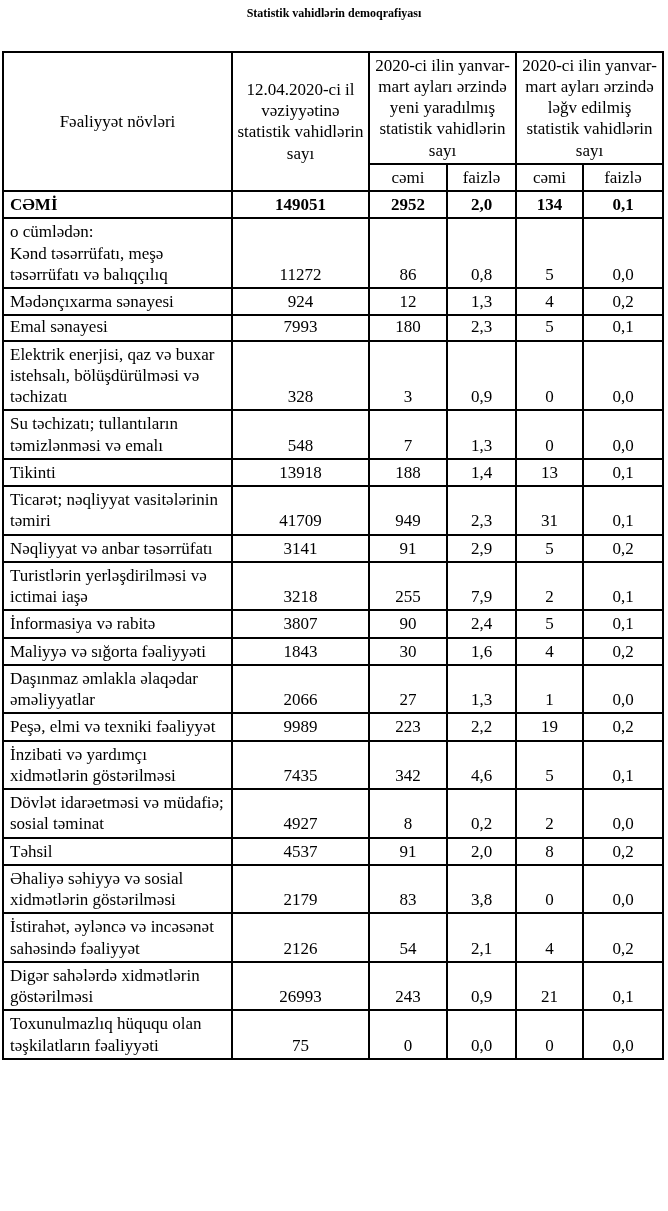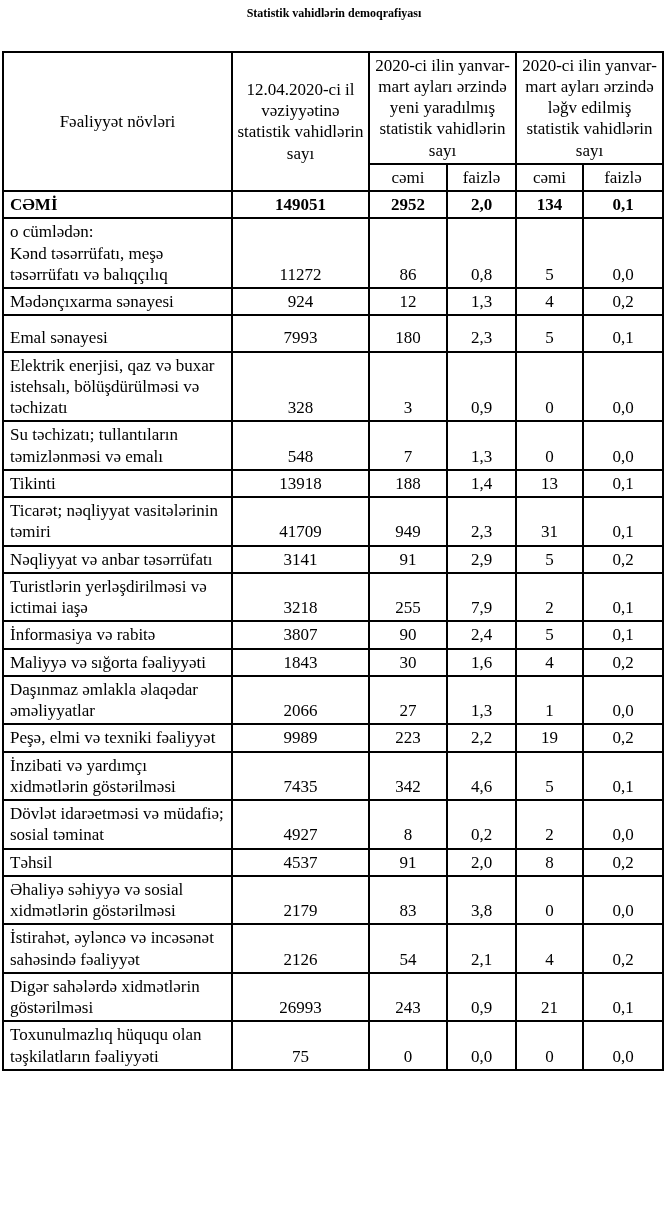--- a/index.html
+++ b/index.html
@@ -49,21 +49,21 @@
     padding-right: 4px;
   }
   table.stats td.num-cell {
     text-align: center;
     vertical-align: bottom;
   }
   table.stats tr.bold td {
     font-weight: bold;
   }
   table.stats tbody tr:nth-child(4) td {
-    padding-top: 11px; 
+    padding-top: 0; 
   }
   .prefix {
   }
 </style>
 </head>
 <body>
 
 <h1 class="page-title">Statistik vahidlərin demoqrafiyası</h1>
 
 <table class="stats">

